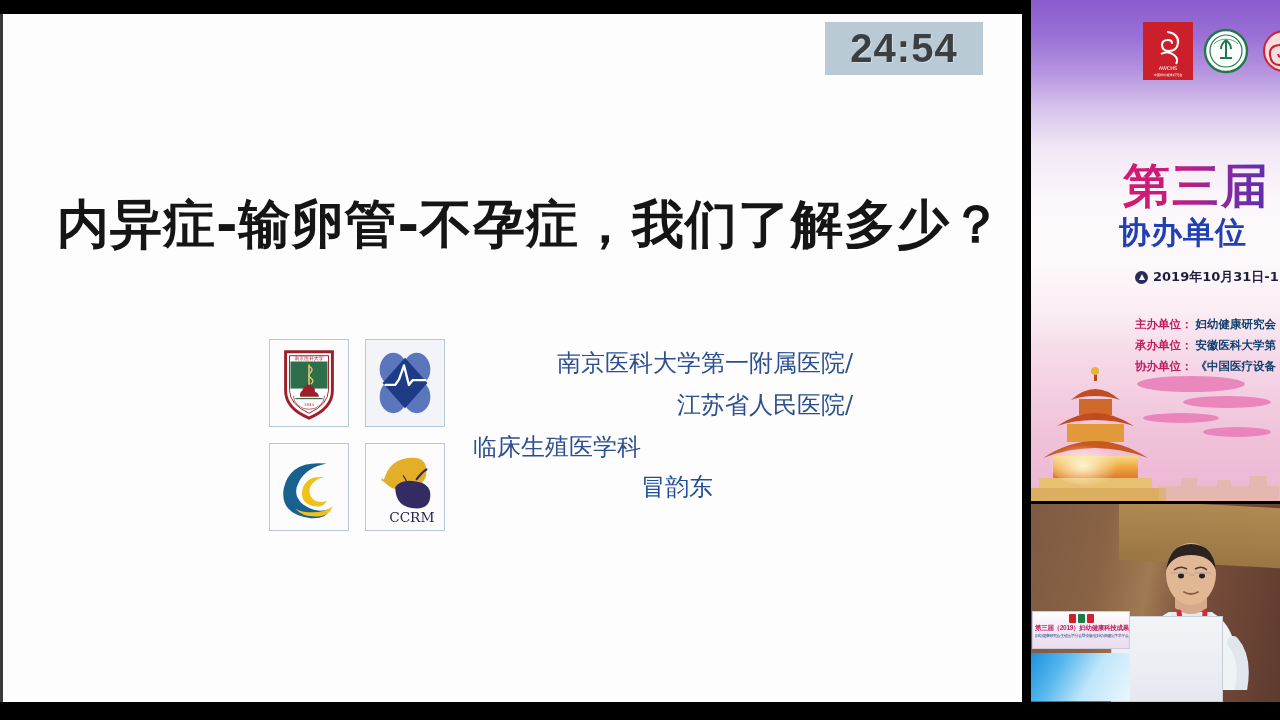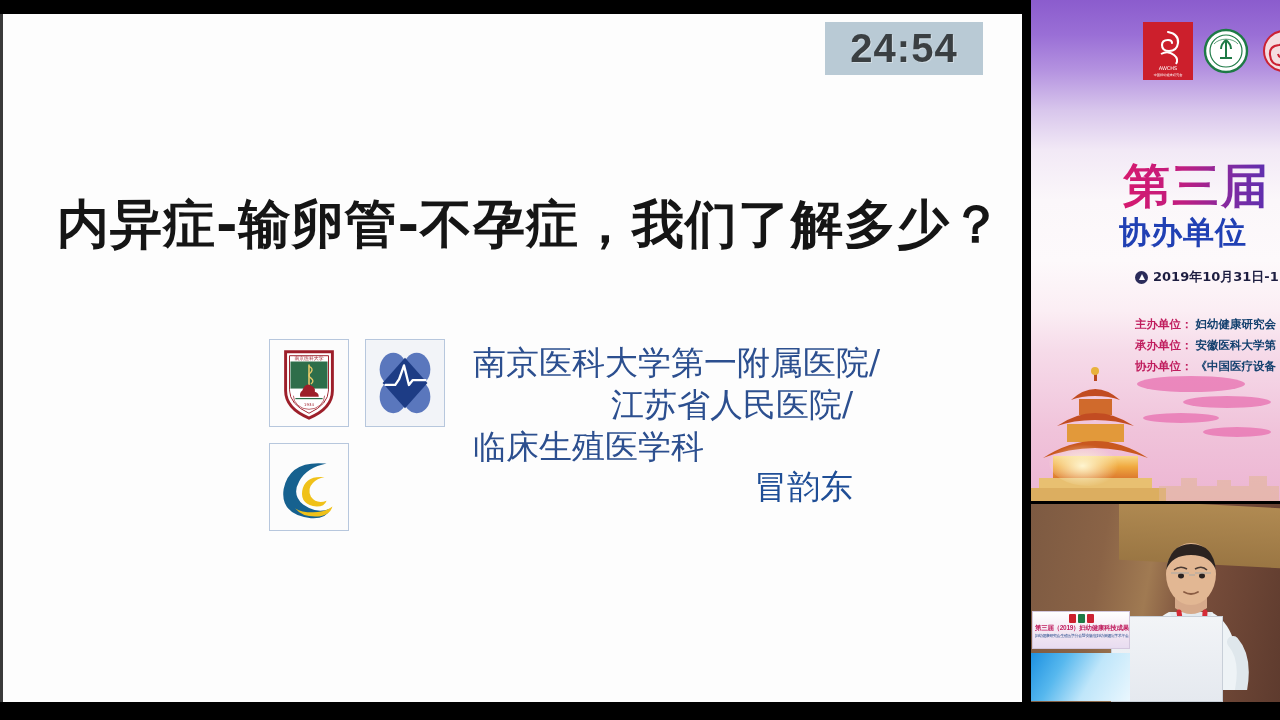--- a/index.html
+++ b/index.html
@@ -76,26 +76,26 @@
   }
   .logo-box svg { display: block; width: 100%; height: 100%; }
 
   
   #affiliation {
     position: absolute;
     left: 470px; top: 328px;
     width: 380px;
     font-family: "DejaVu Serif", "Liberation Serif", serif;
     color: #2c4f8f;
-    font-size: 33px;
+    font-size: 24px;
     line-height: 42px;
     text-align: right;
   }
   #affiliation .line { white-space: nowrap; }
-  #affiliation .line.sp { text-align: left; display: flex; justify-content: space-between; }
+  #affiliation .line.sp { text-align: left; display: flex; }
   #affiliation .line.sp .name { color: #1f4e96; margin-top: 40px; }
 
   
   #sidebar {
     position: absolute;
     left: 1031px; top: 0;
     width: 249px; height: 720px;
     background: #000;
     overflow: hidden;
   }
@@ -272,20 +272,31 @@
 
         <div class="logo-box">
           <svg viewBox="0 0 80 88" xmlns="http://www.w3.org/2000/svg">
             <rect width="80" height="88" fill="#fcfcfc"></rect>
             <path d="M58 20 Q20 16 14 46 Q10 72 42 76 Q58 77 62 66 Q48 72 34 62 Q22 52 30 38 Q38 24 58 20 Z" fill="#16618f"></path>
             <path d="M56 34 Q36 32 33 48 Q31 62 48 64 Q56 64 58 58 Q48 62 42 54 Q38 46 44 40 Q48 35 56 34 Z" fill="#f0c119"></path>
             <path d="M26 66 Q34 76 52 74 Q62 72 64 64 Q56 70 44 70 Q32 70 26 66 Z" fill="#f0c119"></path>
           </svg>
         </div>
 
+        <div class="logo-box">
+          <svg viewBox="0 0 80 88" xmlns="http://www.w3.org/2000/svg">
+            <rect width="80" height="88" fill="#fcfcfc"></rect>
+            <path d="M18 38 Q24 14 48 14 Q62 14 62 28 Q62 42 44 46 Q28 50 18 38 Z" fill="#e3ae28"></path>
+            <path d="M16 36 Q30 46 46 42" fill="none" stroke="#e3ae28" stroke-width="2"></path>
+            <path d="M30 44 Q30 66 52 66 Q66 66 66 52 Q66 40 50 38 Q36 36 30 44 Z" fill="#332b62"></path>
+            <path d="M52 36 Q58 28 62 26" fill="none" stroke="#332b62" stroke-width="2.2" stroke-linecap="round"></path>
+            <path d="M38 32 q6 8 4 14" fill="none" stroke="#332b62" stroke-width="1.2"></path>
+            <text x="47" y="80" font-size="14" fill="#2a2550" text-anchor="middle" font-family="DejaVu Serif, serif">CCRM</text>
+          </svg>
+        </div>
       </div>
     </div>
 
     <div id="affiliation">
       <div class="line">南京医科大学第一附属医院/</div>
       <div class="line">江苏省人民医院/</div>
       <div class="line sp">
         <span>临床生殖医学科</span>
         <span class="name">冒韵东</span>
       </div>

